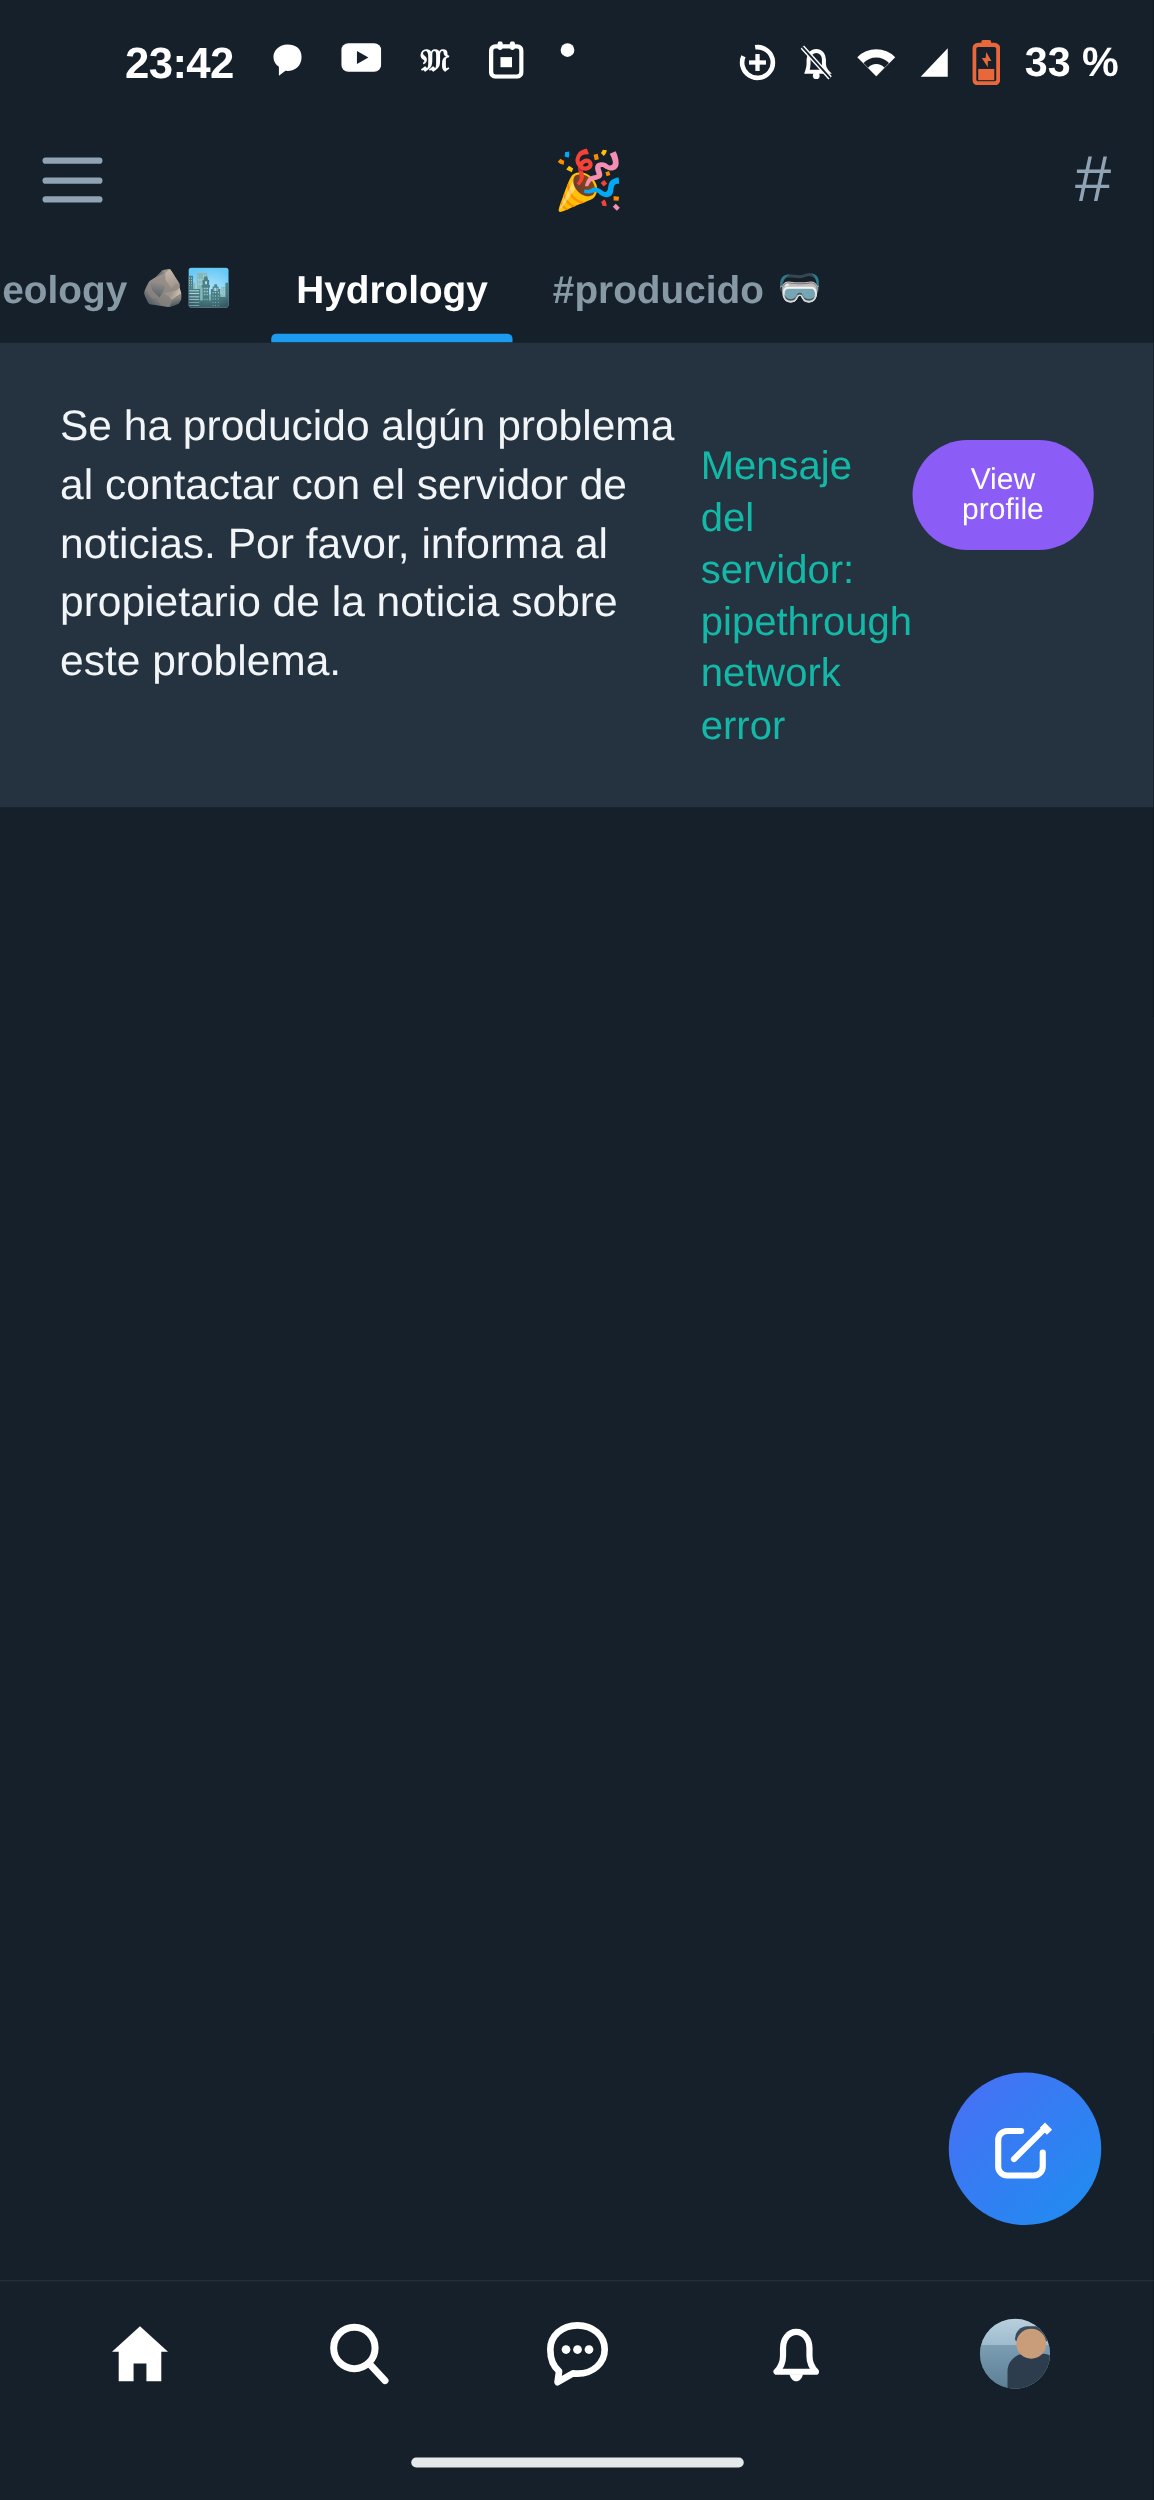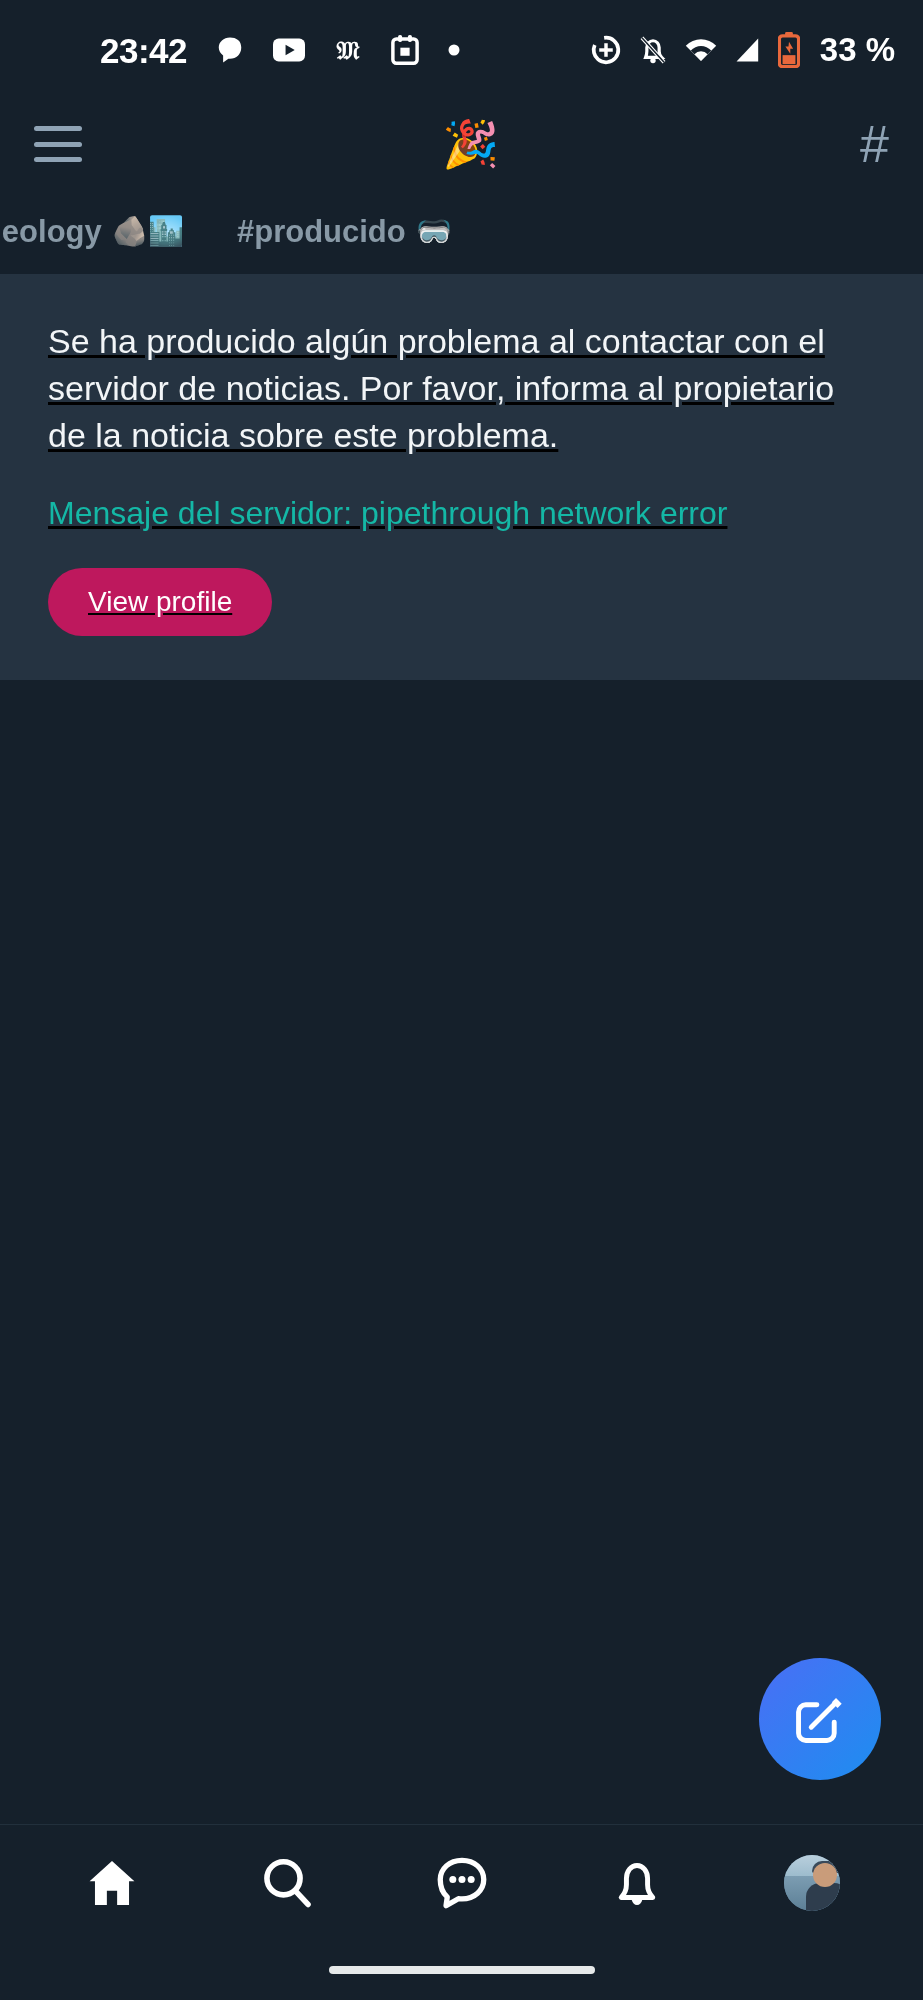--- a/index.html
+++ b/index.html
@@ -26,21 +26,20 @@
     height: 100px;
     flex: 0 0 100px;
     background: #15202b;
     display: flex;
     align-items: center;
     padding: 0 28px 0 20px;
     position: relative;
   }
   .status-left {
     display: flex;
-    align-items: center;
     gap: 28px;
     margin-left: 80px;
   }
   .status-time {
     color: #ffffff;
     font-size: 35px;
     font-weight: 600;
     letter-spacing: -0.5px;
     line-height: 1;
   }
@@ -138,42 +137,41 @@
     background: #1d9bf0;
     border-radius: 4px 4px 0 0;
   }
   .tab.first { margin-left: -112px; }
 
   
   .error-card {
     background: #253341;
     padding: 44px 48px 44px 48px;
     display: flex;
-    flex-direction: column;
+    flex-direction: row;
     align-items: flex-start;
-    text-decoration: underline;
   }
   .error-title {
     color: #f2f5f7;
     font-size: 34px;
     line-height: 1.38;
     font-weight: 400;
     max-width: 800px;
   }
   .error-server-msg {
     color: #14b8a6;
     font-size: 32px;
     line-height: 1.3;
     margin-top: 34px;
   }
   .view-profile-btn {
     margin-top: 34px;
-    background: #be185d;
+    background: #8b5cf6;
     color: #ffffff;
-    font-size: 28px;
+    font-size: 24px;
     border: none;
     border-radius: 999px;
     padding: 20px 40px;
     font-family: "Liberation Sans", sans-serif;
     cursor: pointer;
     line-height: 1;
   }
 
   
   .content-area {
@@ -348,20 +346,23 @@
     </div>
     <div class="header-logo">🎉</div>
     <div class="hash-btn">#</div>
   </div>
 
   <div class="tab-bar">
     <div class="tab first">
       <span class="tab-label">ban Geology</span>
       <span class="tab-emoji">🪨🏙️</span>
     </div>
+    <div class="tab active">
+      <span class="tab-label">Hydrology</span>
+    </div>
     <div class="tab">
       <span class="tab-label">#producido</span>
       <span class="tab-emoji">🥽</span>
     </div>
   </div>
 
   <div class="error-card">
     <div class="error-title">Se ha producido algún problema al contactar con el servidor de noticias. Por favor, informa al propietario de la noticia sobre este problema.</div>
     <div class="error-server-msg">Mensaje del servidor: pipethrough network error</div>
     <button class="view-profile-btn">View profile</button>

